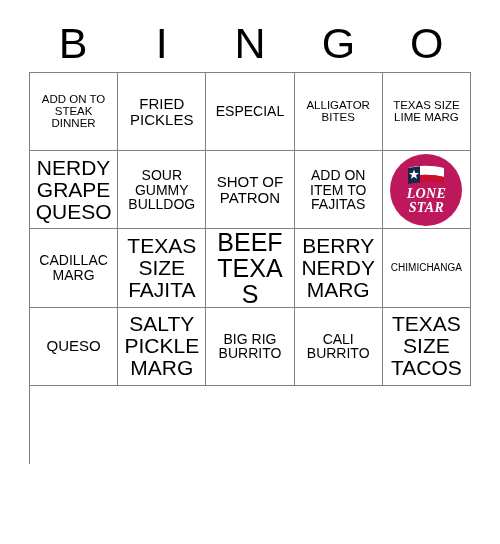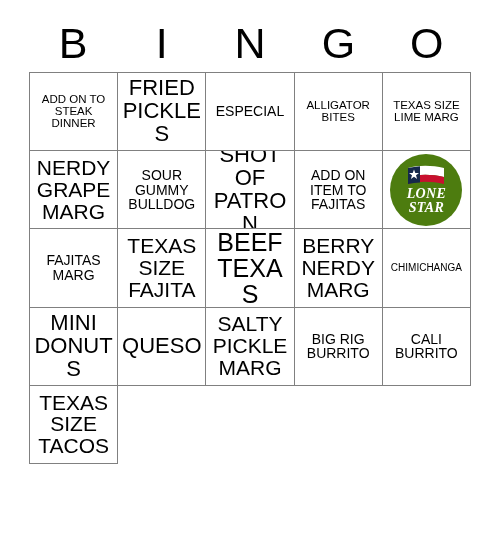--- a/index.html
+++ b/index.html
@@ -69,21 +69,21 @@
     display: block;
     width: 100%;
     line-height: 1.04;
     word-wrap: break-word;
     hyphens: none;
     white-space: pre-line;
   }
   
   .fs-xl .cell-text { font-size: 25px; }
   .fs-lg .cell-text { font-size: 21px; }
-  .fs-md .cell-text { font-size: 22px; }
+  .fs-md .cell-text { font-size: 15px; }
   .fs-sm .cell-text { font-size: 14px; }
   .fs-xs .cell-text { font-size: 11.5px; }
   .fs-xxs .cell-text { font-size: 10px; }
 
   
   .cell.free {
     padding: 0;
   }
   .logo-wrap {
     width: 100%;
@@ -144,66 +144,63 @@
       <div class="cell fs-sm">
         <span class="cell-text">ESPECIAL</span>
       </div>
       <div class="cell fs-xs">
         <span class="cell-text">ALLIGATOR BITES</span>
       </div>
       <div class="cell fs-xs">
         <span class="cell-text">TEXAS SIZE LIME MARG</span>
       </div>
       <div class="cell fs-lg">
-        <span class="cell-text">NERDY GRAPE MARG</span>
+        <span class="cell-text">NERDY GRAPE QUESO</span>
       </div>
       <div class="cell fs-sm">
         <span class="cell-text">SOUR GUMMY BULLDOG</span>
       </div>
       <div class="cell fs-md">
         <span class="cell-text">SHOT OF PATRON</span>
       </div>
       <div class="cell fs-sm">
         <span class="cell-text">ADD ON ITEM TO FAJITAS</span>
       </div>
       <div class="cell free">
         <div class="logo-wrap">
-          <div class="logo-circle" style="background: #4d7c0f;">
+          <div class="logo-circle" style="background: #be185d;">
             <svg class="logo-flag" viewBox="0 0 40 21">
               <path d="M2,3 C12,0 26,0 38,3 L38,12 C26,9 12,9 2,12 Z" fill="#ffffff"></path>
               <path d="M2,12 C12,9 26,9 38,12 L38,19 C26,16 12,16 2,19 Z" fill="#c8102e"></path>
               <path d="M2,3 C6,2.1 10,1.5 14,1.2 L14,17.4 C10,17.7 6,18.2 2,19 Z" fill="#15284b"></path>
               <polygon points="8,4.4 9.3,8 13,8 10,10.3 11.1,13.9 8,11.7 4.9,13.9 6,10.3 3,8 6.7,8" fill="#ffffff"></polygon>
             </svg>
             <div class="logo-text">
               <span>LONE</span>
               <span>STAR</span>
             </div>
           </div>
         </div>
       </div>
       <div class="cell fs-sm">
-        <span class="cell-text">FAJITAS MARG</span>
+        <span class="cell-text">CADILLAC MARG</span>
       </div>
       <div class="cell fs-lg">
         <span class="cell-text">TEXAS SIZE FAJITA</span>
       </div>
       <div class="cell fs-xl">
         <span class="cell-text">BEEF TEXAS</span>
       </div>
       <div class="cell fs-lg">
         <span class="cell-text">BERRY NERDY MARG</span>
       </div>
       <div class="cell fs-xxs">
         <span class="cell-text">CHIMICHANGA</span>
       </div>
       <div class="cell fs-md">
-        <span class="cell-text">MINI DONUTS</span>
-      </div>
-      <div class="cell fs-md">
         <span class="cell-text">QUESO</span>
       </div>
       <div class="cell fs-lg">
         <span class="cell-text">SALTY PICKLE MARG</span>
       </div>
       <div class="cell fs-sm">
         <span class="cell-text">BIG RIG BURRITO</span>
       </div>
       <div class="cell fs-sm">
         <span class="cell-text">CALI BURRITO</span>

